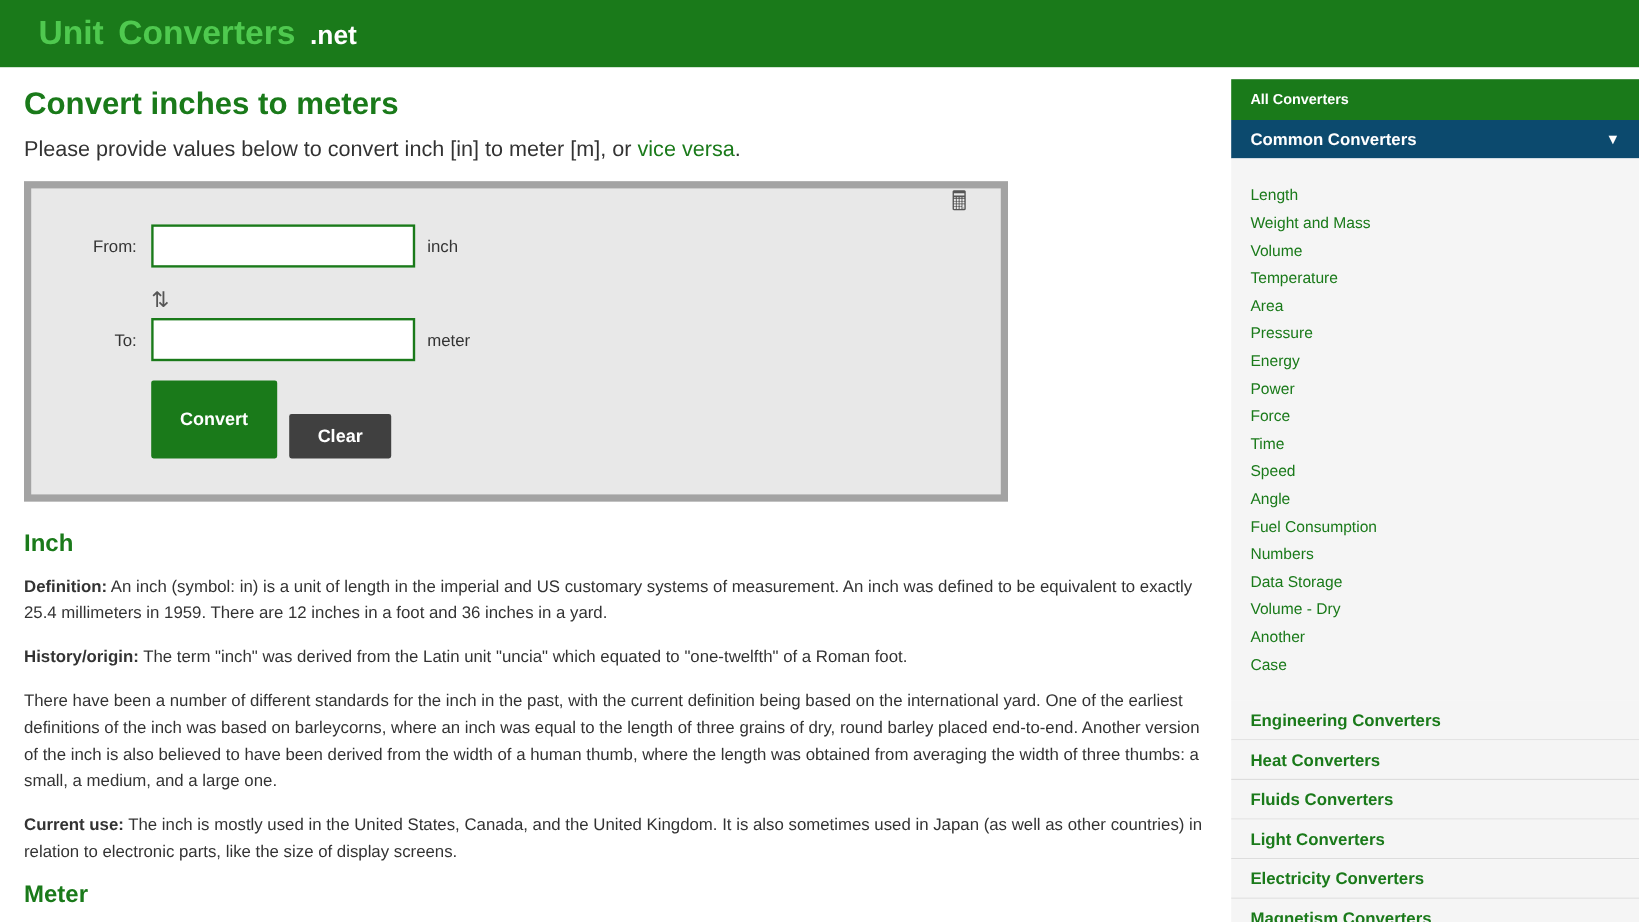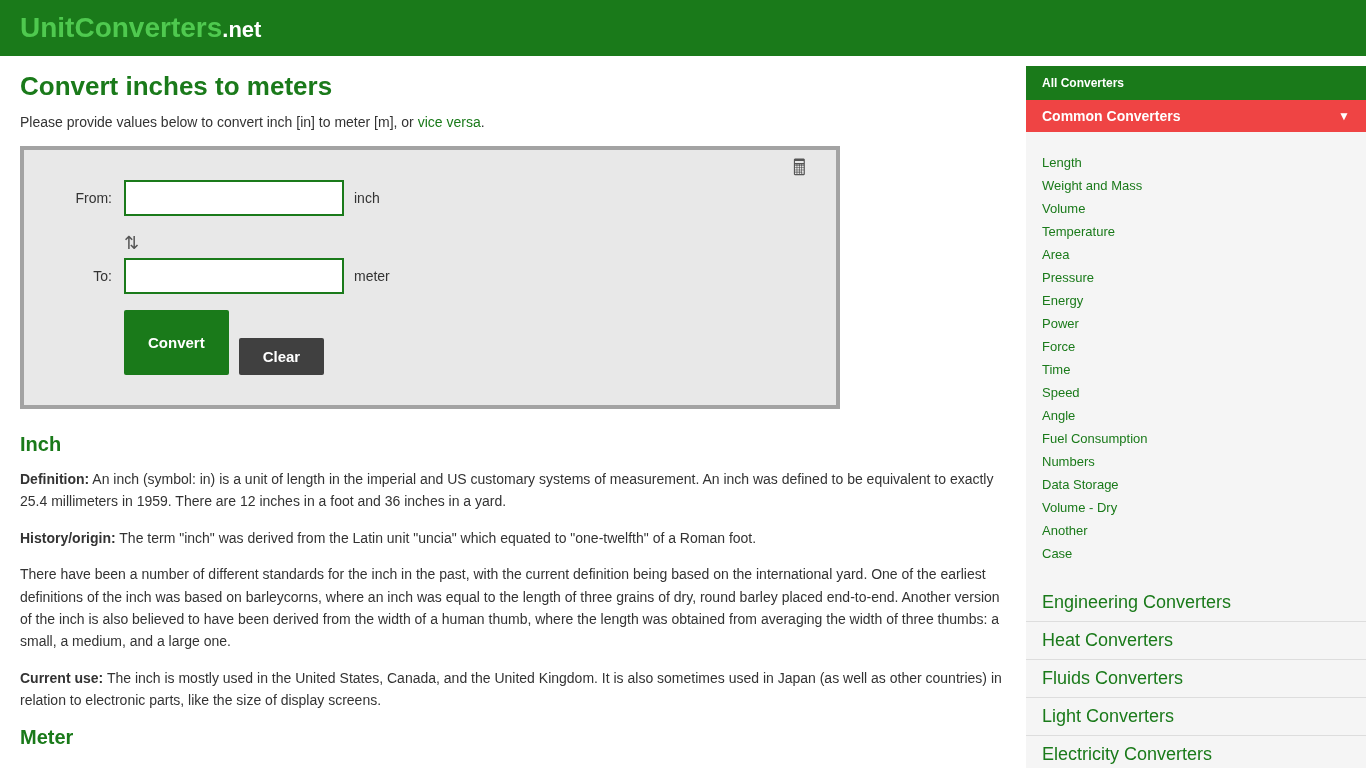--- a/index.html
+++ b/index.html
@@ -10,20 +10,21 @@
       background-color: #1a7a1a;
       padding: 12px 20px;
     }
     #header .logo {
       font-size: 28px;
       font-weight: bold;
       color: #fff;
     }
     #header .logo span {
       color: #4fc94f;
+      margin-left: 12px;
     }
     #header .logo .net {
       color: #fff;
       font-size: 22px;
     }
 
     
     #main-container {
       display: flex;
       max-width: 1366px;
@@ -50,32 +51,32 @@
     
     #page-title {
       font-size: 26px;
       color: #1a7a1a;
       font-weight: bold;
       margin-bottom: 12px;
     }
 
     
     #description {
-      font-size: 14px;
+      font-size: 18px;
       margin-bottom: 16px;
       color: #333;
     }
     #description a {
       color: #1a7a1a;
     }
 
     
     #converter-box {
       background: #e8e8e8;
-      border: 4px solid #a3a3a3;
+      border: 6px solid #a3a3a3;
       padding: 30px 20px;
       margin-bottom: 24px;
       max-width: 820px;
     }
 
     .converter-row {
       display: flex;
       align-items: center;
       margin-bottom: 16px;
     }
@@ -168,21 +169,21 @@
 
     .sidebar-all-converters {
       background-color: #1a7a1a;
       color: #fff;
       font-size: 12px;
       font-weight: bold;
       padding: 10px 16px;
     }
 
     .sidebar-section-header {
-      background-color: #ef4444;
+      background-color: #0c4a6e;
       color: #fff;
       font-size: 14px;
       font-weight: bold;
       padding: 8px 16px;
       display: flex;
       justify-content: space-between;
       align-items: center;
       cursor: pointer;
     }
     .sidebar-section-header .arrow {
@@ -205,22 +206,22 @@
     }
 
     .sidebar-category {
       background: #f5f5f5;
       padding: 8px 16px;
       cursor: pointer;
     }
     .sidebar-category a {
       color: #1a7a1a;
       text-decoration: none;
-      font-size: 18px;
-      font-weight: normal;
+      font-size: 14px;
+      font-weight: bold;
     }
     .sidebar-category-divider {
       border: none;
       border-top: 1px solid #ddd;
     }
   </style>
 </head>
 <body>
 
 <div id="header">

